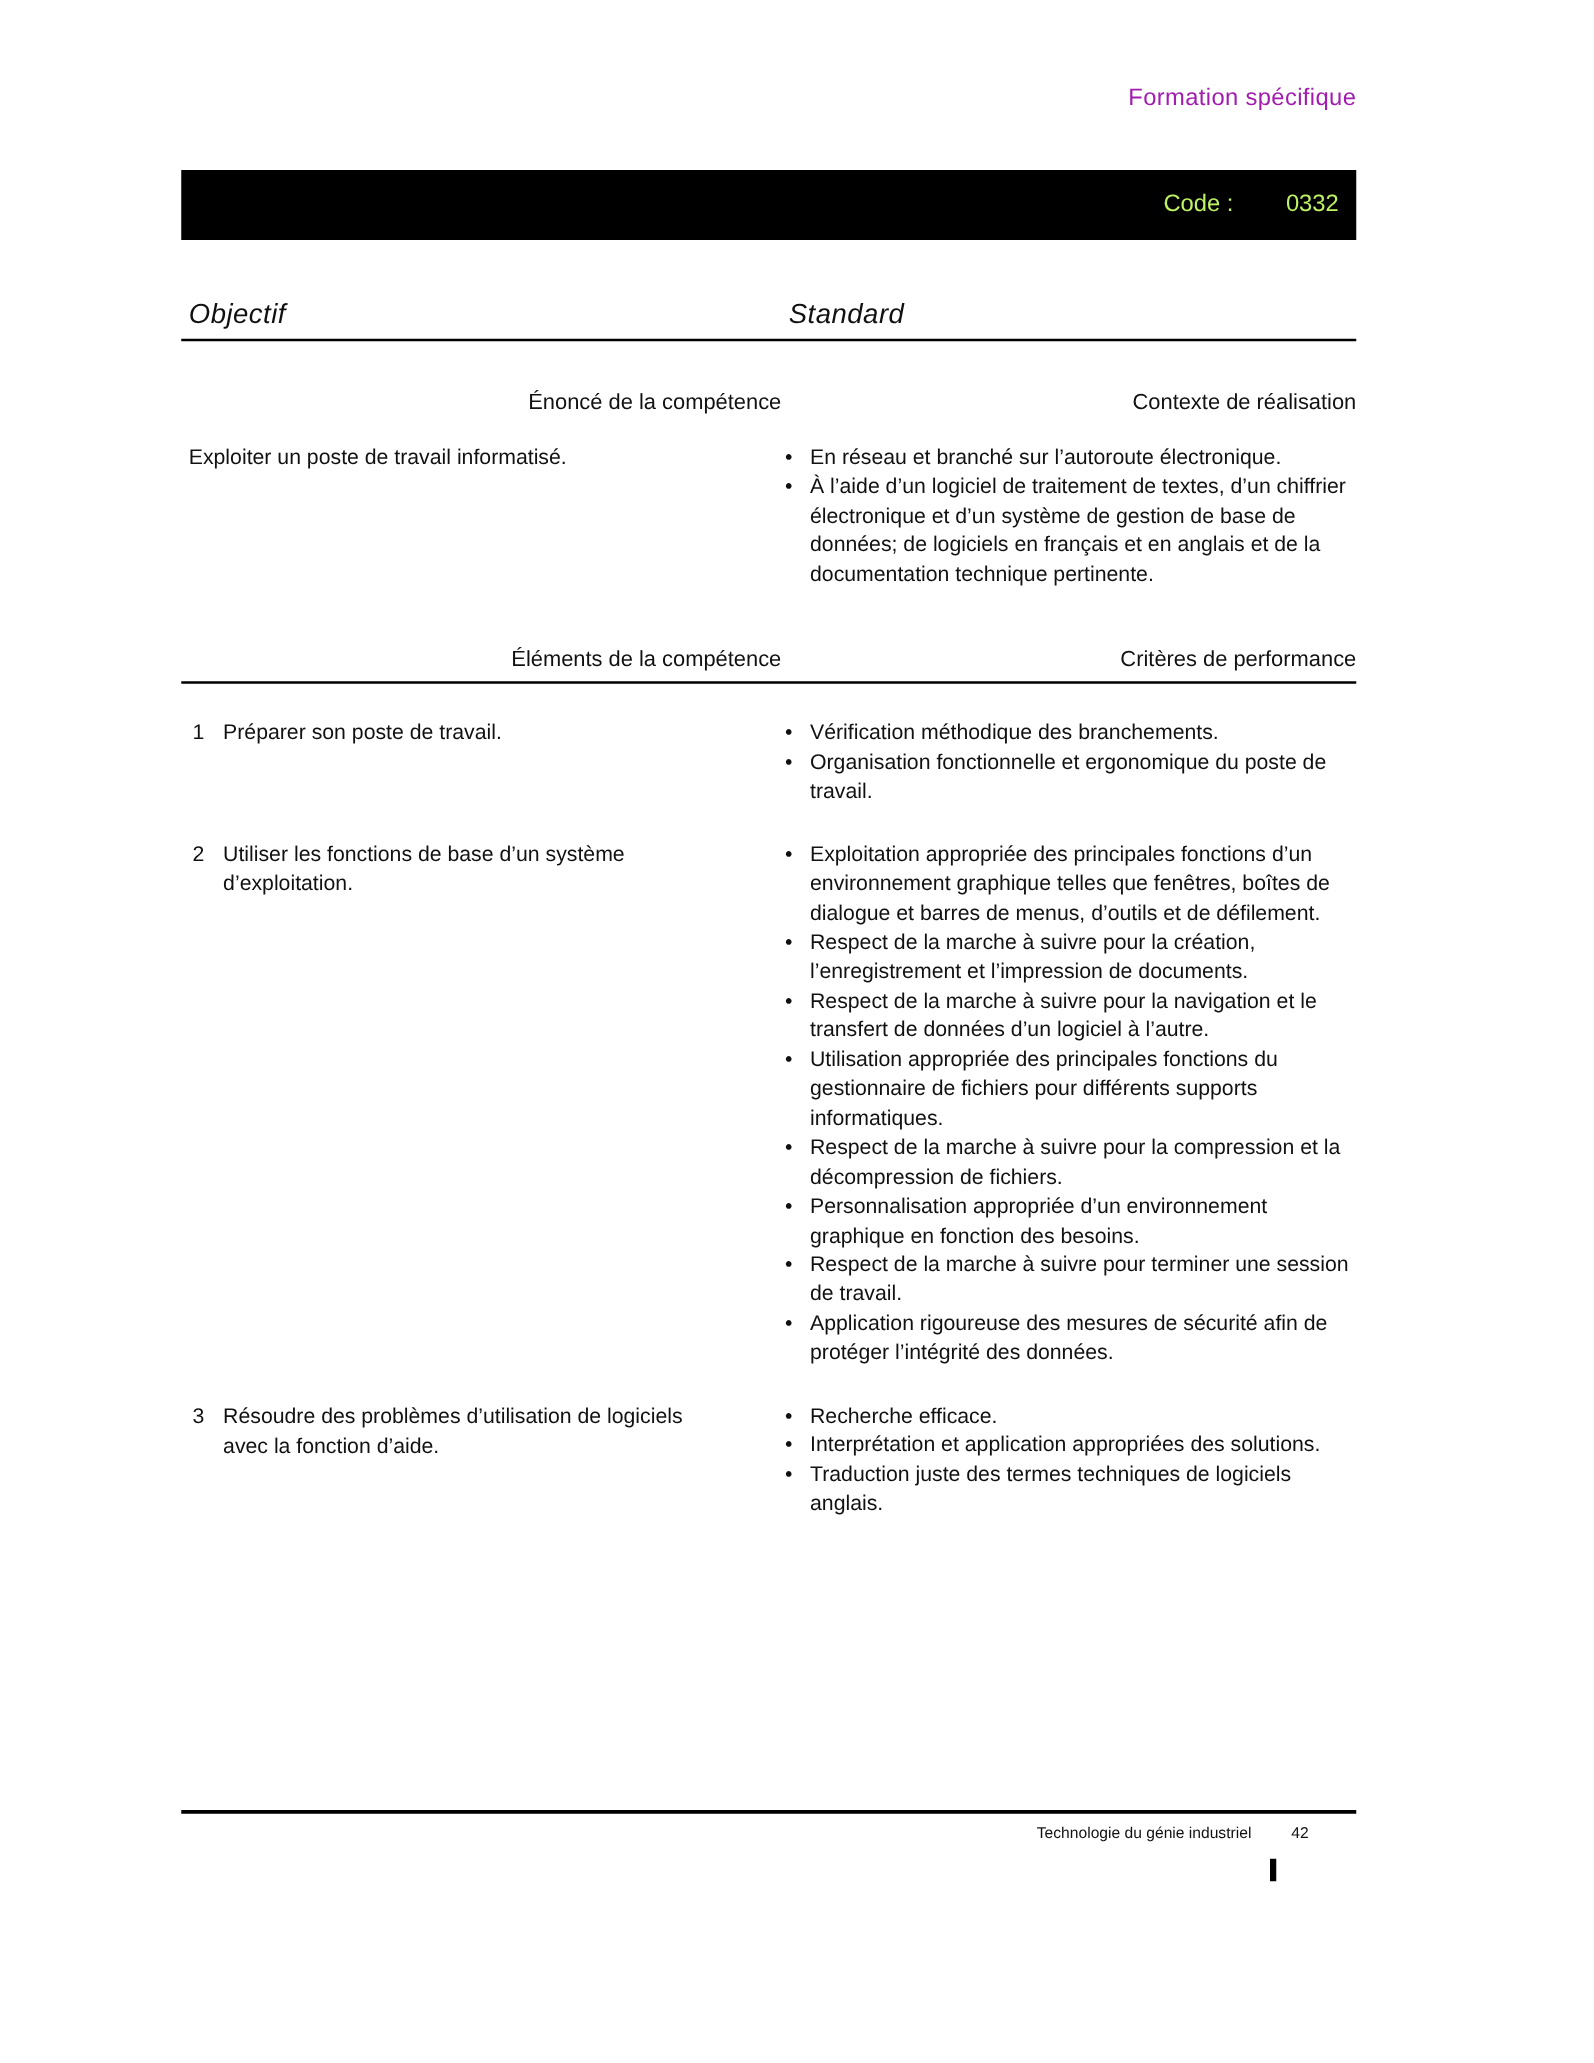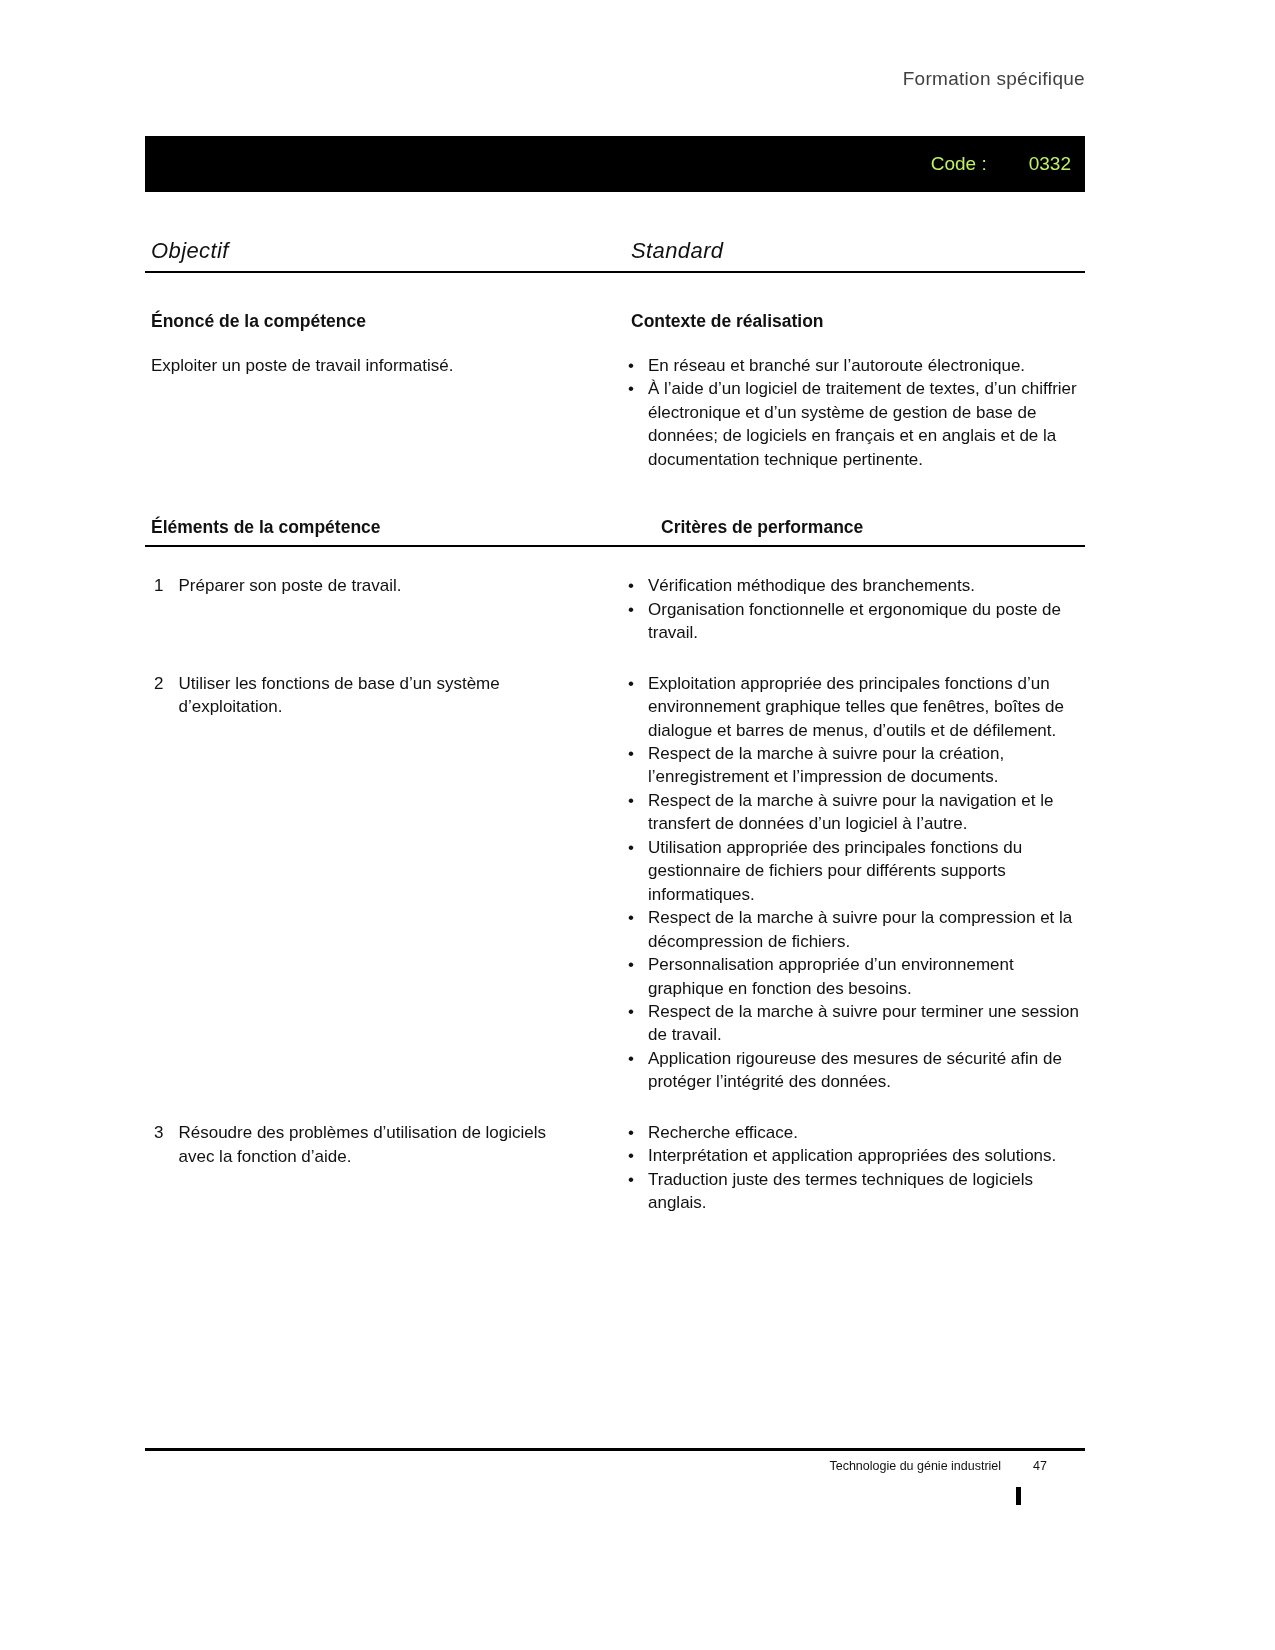--- a/index.html
+++ b/index.html
@@ -13,21 +13,21 @@
     width: 1275px;
     height: 1650px;
     margin: 0 auto;
     background: #ffffff;
     padding: 68px 190px 0 145px;
     overflow: hidden;
   }
   .header-note {
     text-align: right;
     font-size: 19px;
-    color: #404040;
+    color: #a21caf;
     letter-spacing: 0.3px;
   }
   .code-bar {
     margin-top: 46px;
     height: 56px;
     background: #000000;
     color: #bef264;
     display: flex;
     align-items: center;
     justify-content: flex-end;
@@ -51,22 +51,23 @@
     padding-left: 6px;
   }
   .rule {
     border: 0;
     border-top: 2px solid #000000;
     margin-top: 7px;
   }
   .section1 { margin-top: 38px; }
   .sec-heading {
     font-size: 17.5px;
-    font-weight: bold;
+    font-weight: normal;
     padding-left: 6px;
+    text-align: right;
   }
   .statement {
     margin-top: 22px;
     font-size: 17px;
     line-height: 1.4;
     padding-left: 6px;
     padding-right: 50px;
   }
   .bullets {
     list-style: none;
@@ -198,19 +199,19 @@
       <li>Recherche efficace.</li>
       <li>Interprétation et application appropriées des solutions.</li>
       <li>Traduction juste des termes techniques de logiciels anglais.</li>
     </ul>
   </div>
 
   <div class="footer">
     <hr class="footer-rule">
     <div class="footer-line">
       <span>Technologie du génie industriel</span>
-      <span>47</span>
+      <span>42</span>
     </div>
   </div>
 
   <div class="print-mark"></div>
 
 </div>
 
 </body></html>

